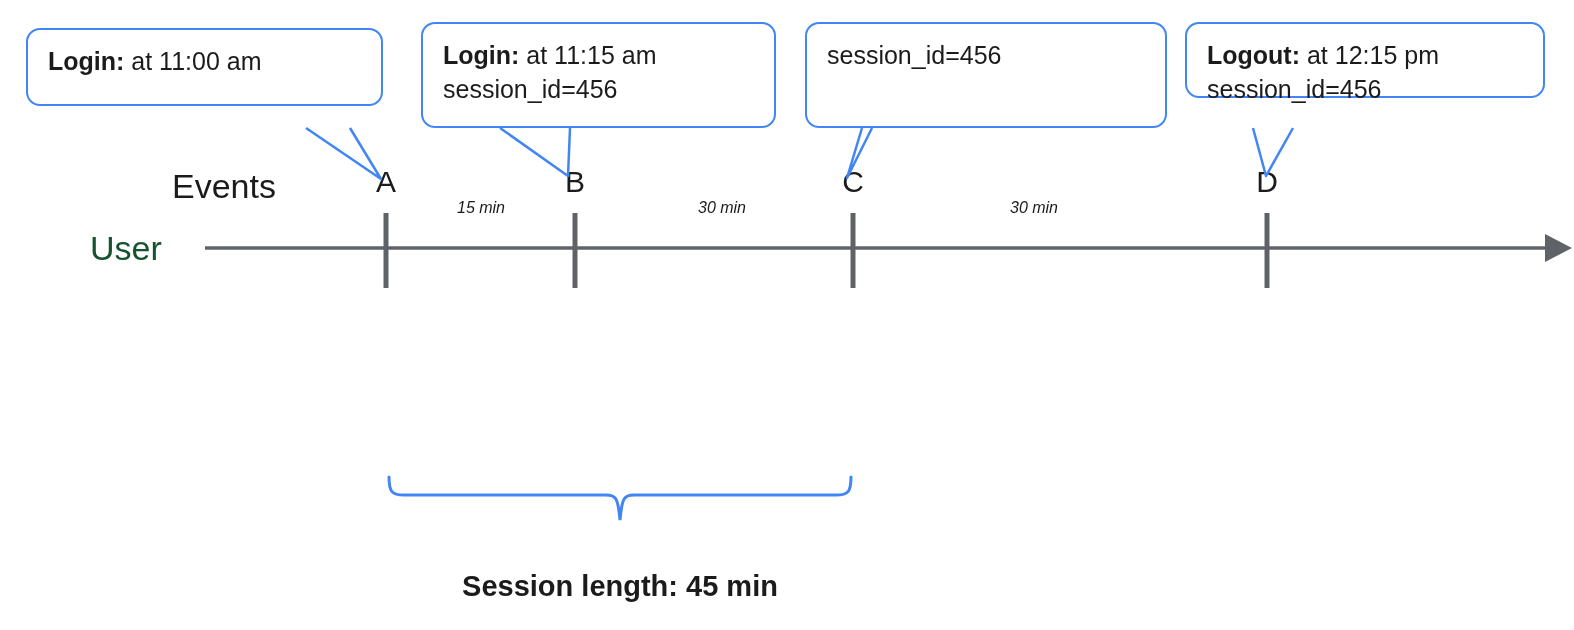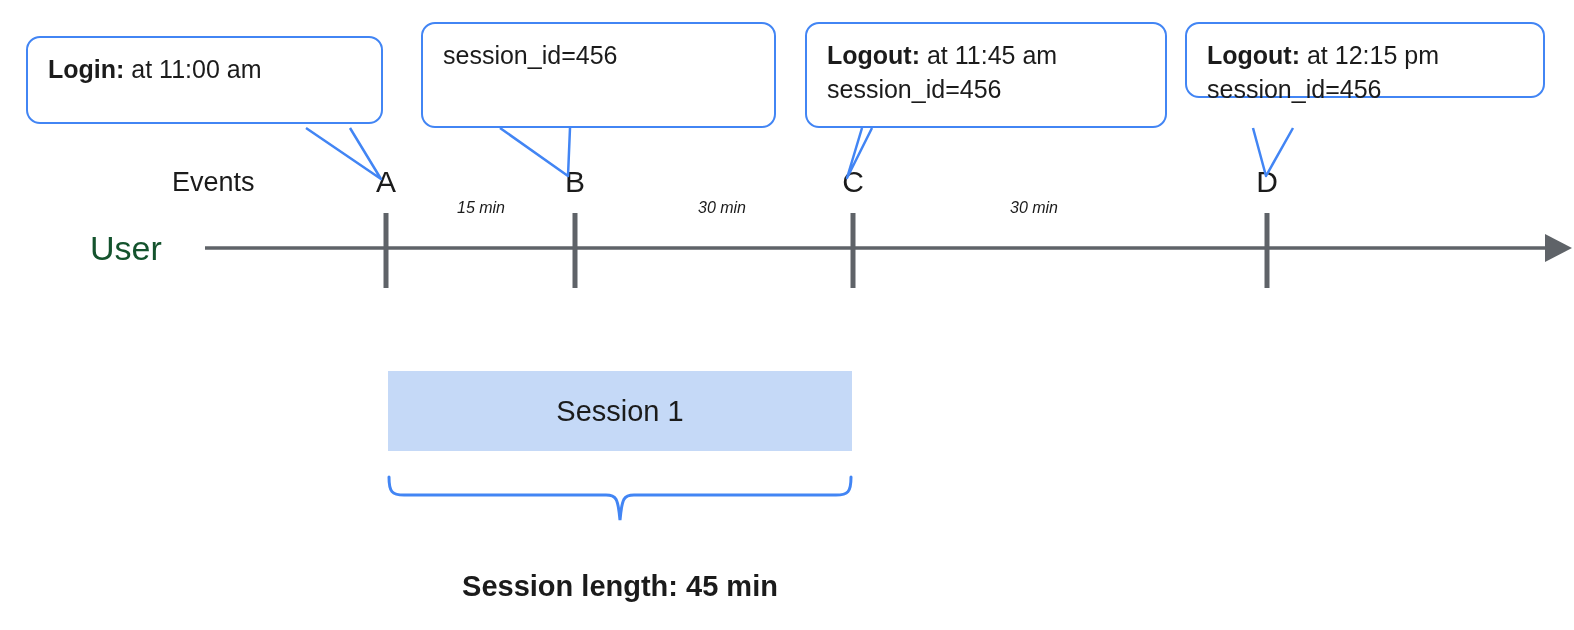--- a/index.html
+++ b/index.html
@@ -62,21 +62,21 @@
   }
 
   .row-label {
     position: absolute;
     font-size: 34px;
     color: #14532d;
     white-space: nowrap;
   }
   .events-label {
     position: absolute;
-    font-size: 27px;
+    font-size: 34px;
     color: #1b1b1b;
     white-space: nowrap;
   }
   .marker-label {
     position: absolute;
     font-size: 30px;
     color: #1b1b1b;
     text-align: center;
     white-space: nowrap;
     transform: translateX(-50%);
@@ -144,30 +144,30 @@
 
     <path d="M 306 128 L 381 179 L 350 128" fill="#ffffff" stroke="#4285f4" stroke-width="2.5" stroke-linejoin="round"></path>
 
     <path d="M 500 128 L 568 176 L 570 128" fill="#ffffff" stroke="#4285f4" stroke-width="2.5" stroke-linejoin="round"></path>
 
     <path d="M 862 128 L 847 178 L 872 128" fill="#ffffff" stroke="#4285f4" stroke-width="2.5" stroke-linejoin="round"></path>
 
     <path d="M 1253 128 L 1266 176 L 1293 128" fill="#ffffff" stroke="#4285f4" stroke-width="2.5" stroke-linejoin="round"></path>
   </svg>
 
-  <div class="callout" style="left:26px; top:36px; width:357px; height:88px;">
+  <div class="callout" style="left:26px; top:28px; width:357px; height:78px;">
     <div class="callout-line"><span class="lead">Login:</span><span> at 11:00 am</span></div>
   </div>
 
   <div class="callout" style="left:421px; top:22px; width:355px; height:106px;">
+    <div class="callout-line"><span class="lead">Login:</span><span> at 11:15 am</span></div>
     <div class="callout-line">session_id=456</div>
   </div>
 
   <div class="callout" style="left:805px; top:22px; width:362px; height:106px;">
-    <div class="callout-line"><span class="lead">Logout:</span><span> at 11:45 am</span></div>
     <div class="callout-line">session_id=456</div>
   </div>
 
   <div class="callout" style="left:1185px; top:22px; width:360px; height:76px;">
     <div class="callout-line"><span class="lead">Logout:</span><span> at 12:15 pm</span></div>
     <div class="callout-line">session_id=456</div>
   </div>
 
   <div class="events-label" style="left:172px; top:167px;">Events</div>
 
@@ -175,19 +175,16 @@
 
   <div class="marker-label" style="left:386px; top:165px;">A</div>
   <div class="marker-label" style="left:575px; top:165px;">B</div>
   <div class="marker-label" style="left:853px; top:165px;">C</div>
   <div class="marker-label" style="left:1267px; top:165px;">D</div>
 
   <div class="gap-label" style="left:481px; top:199px;">15 min</div>
   <div class="gap-label" style="left:722px; top:199px;">30 min</div>
   <div class="gap-label" style="left:1034px; top:199px;">30 min</div>
 
-  <div class="session-bar" style="left:388px; top:371px; width:464px; height:80px;">
-    <span class="session-bar-label">Session 1</span>
-  </div>
 
   <div class="summary-label" style="left:620px; top:570px;font-weight:bold;">Session length: 45 min</div>
 
 </div>
 
 </body></html>

